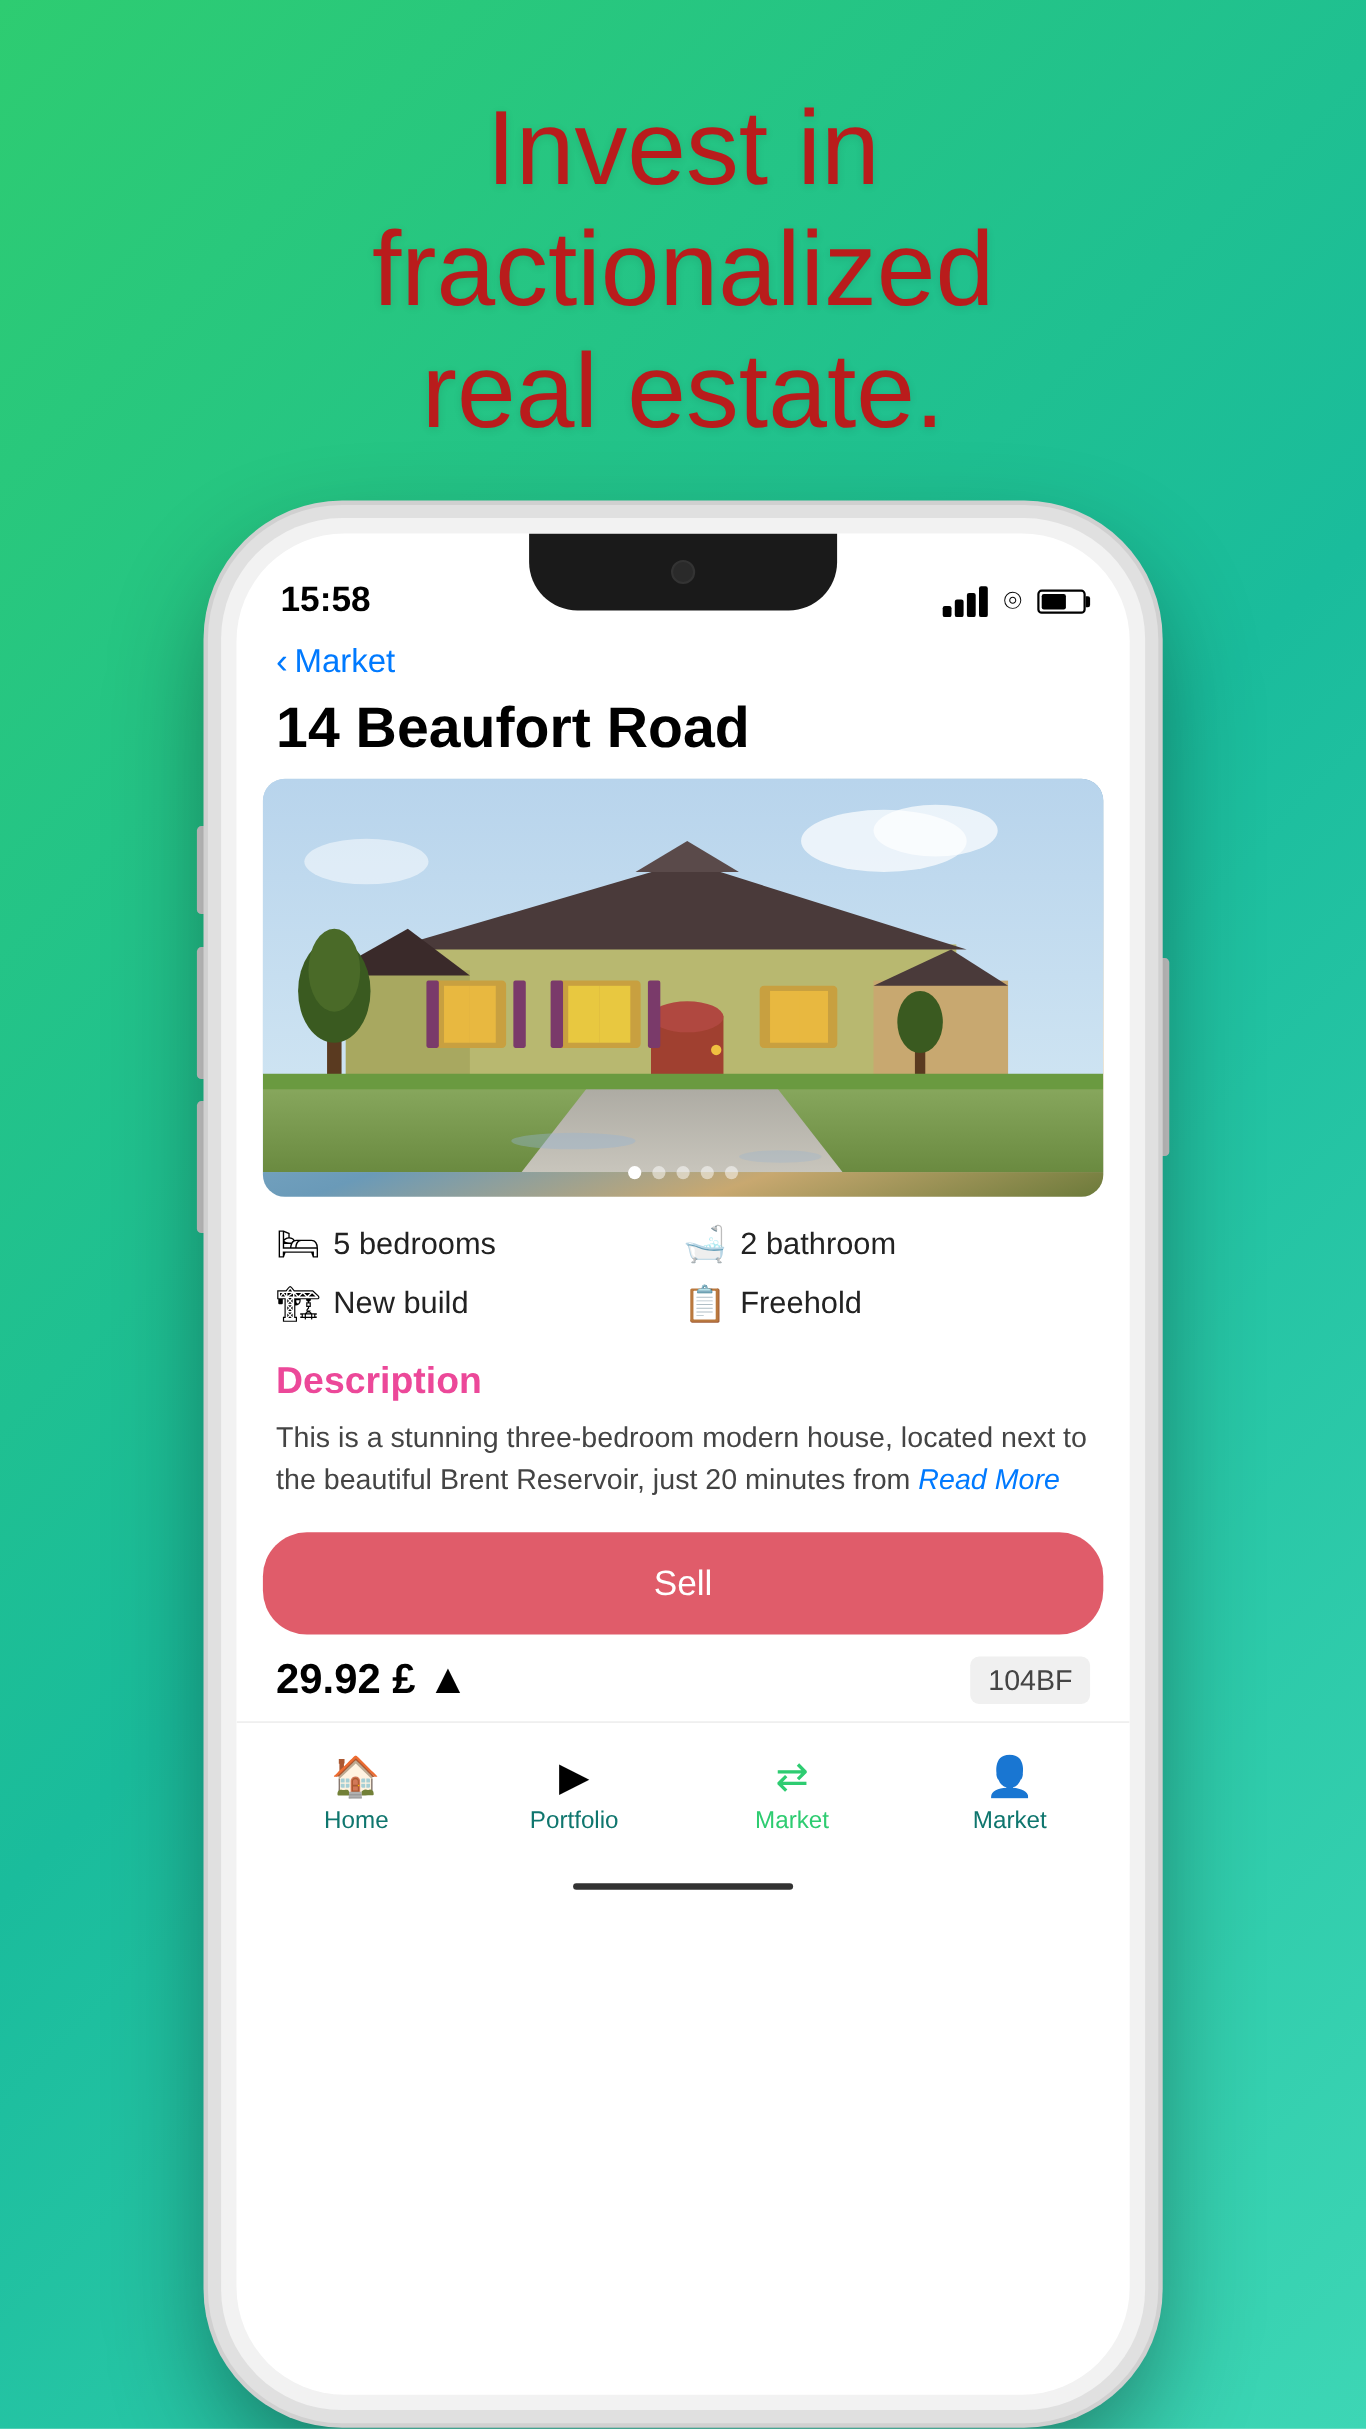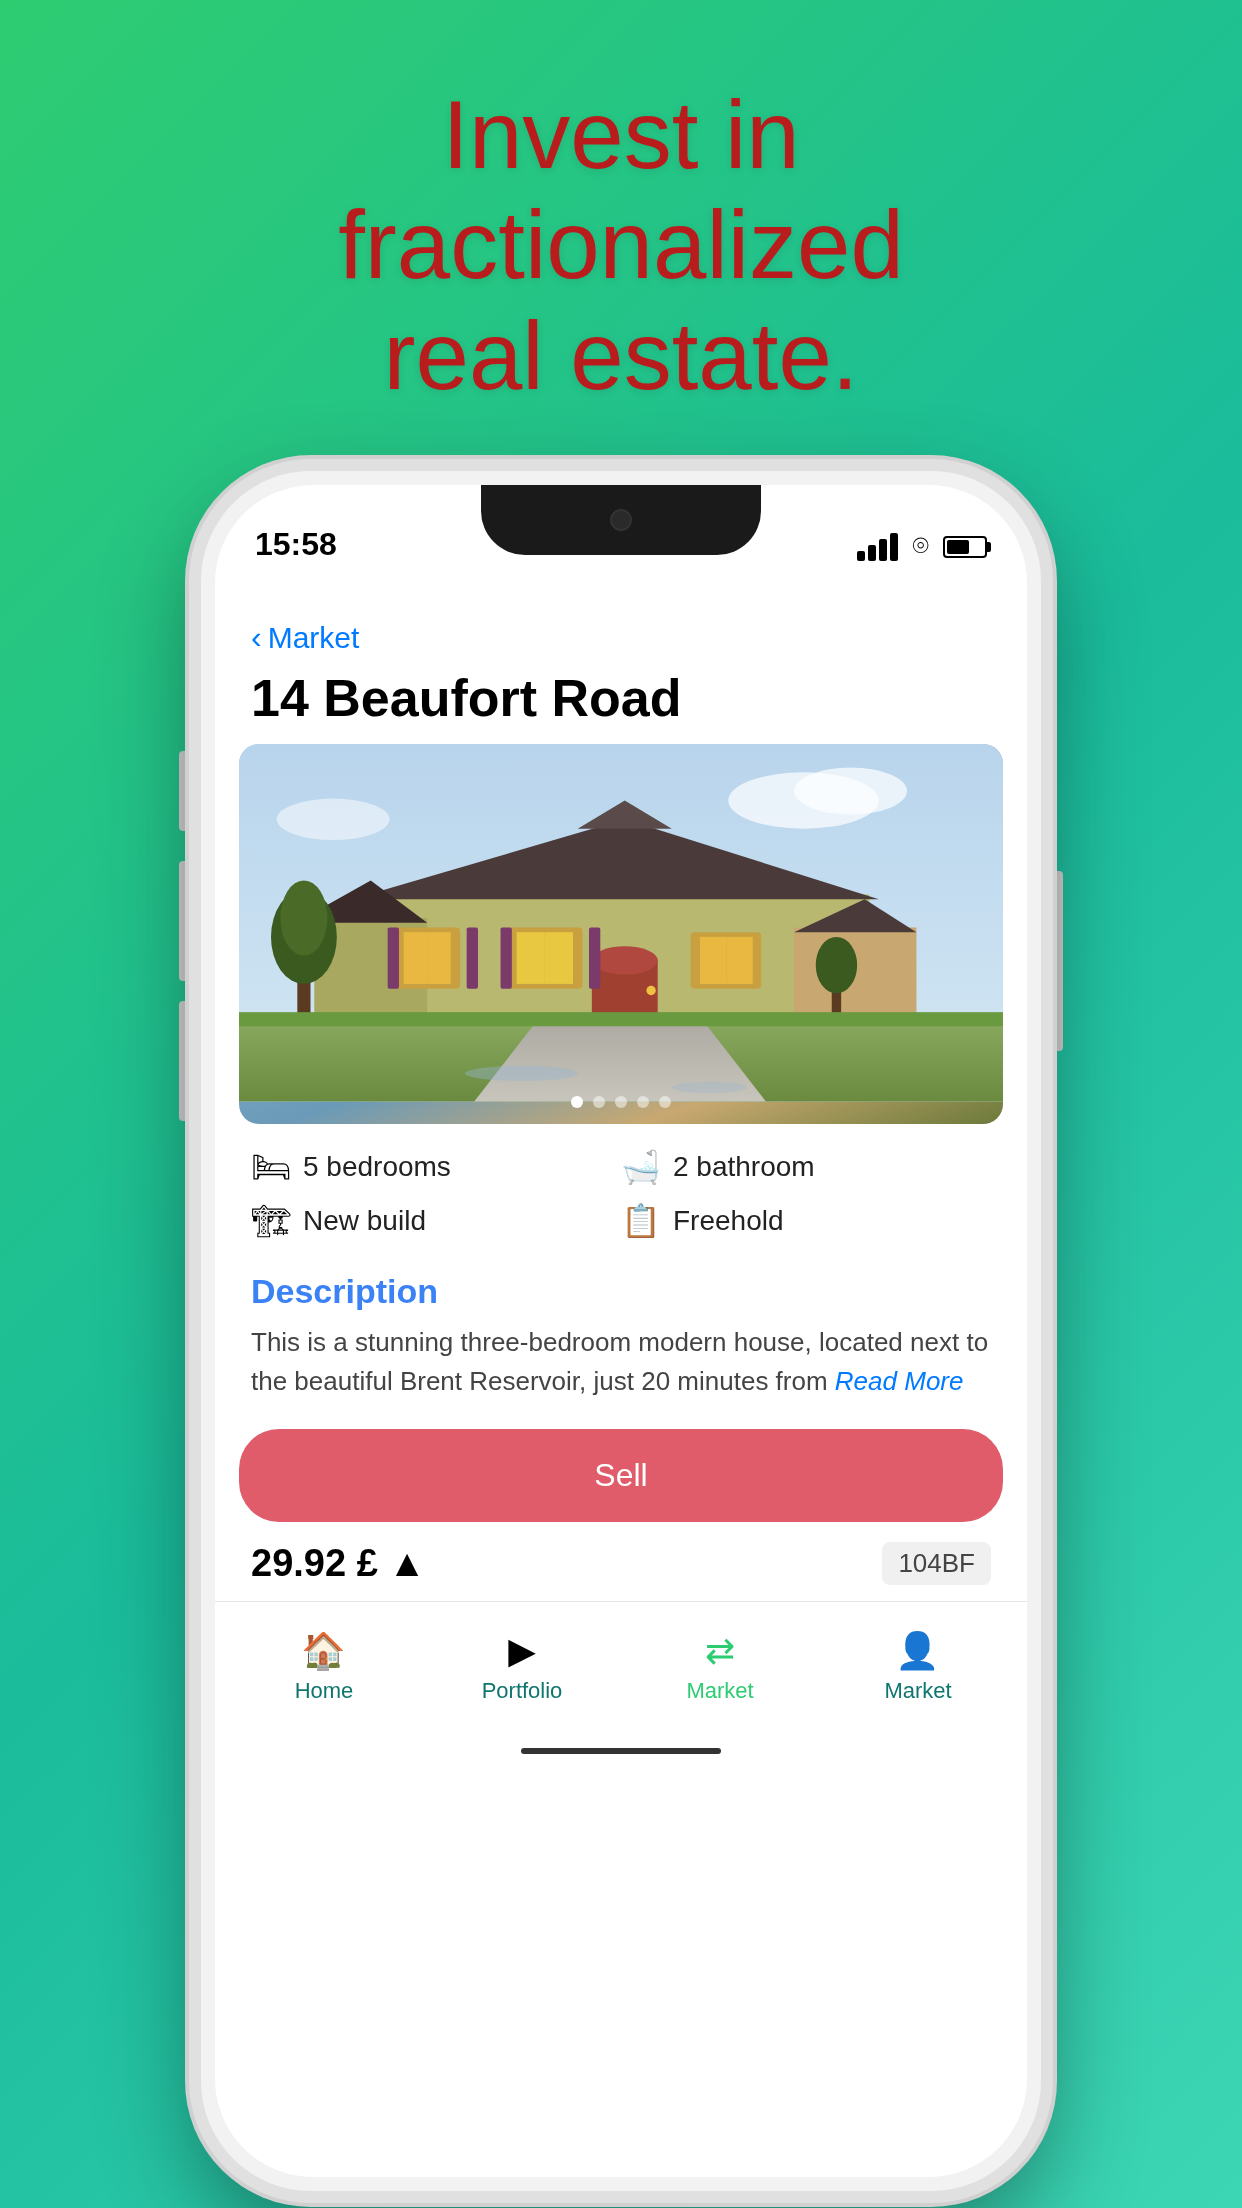--- a/index.html
+++ b/index.html
@@ -90,21 +90,20 @@
       position: absolute;
       top: 14px;
       left: 14px;
       right: 14px;
       bottom: 14px;
       background: white;
       border-radius: 98px;
       overflow: hidden;
       display: flex;
       flex-direction: column;
-      gap: 36px;
     }
 
     
     .notch {
       position: absolute;
       top: 0;
       left: 50%;
       transform: translateX(-50%);
       width: 280px;
       height: 70px;
@@ -284,21 +283,21 @@
     }
 
     
     .description-section {
       padding: 8px 36px;
       flex-shrink: 0;
     }
     .description-title {
       font-size: 34px;
       font-weight: 700;
-      color: #3b82f6;
+      color: #ec4899;
       margin-bottom: 12px;
     }
     .description-text {
       font-size: 26px;
       color: #444;
       line-height: 1.5;
     }
     .read-more {
       color: #007AFF;
       font-size: 26px;

